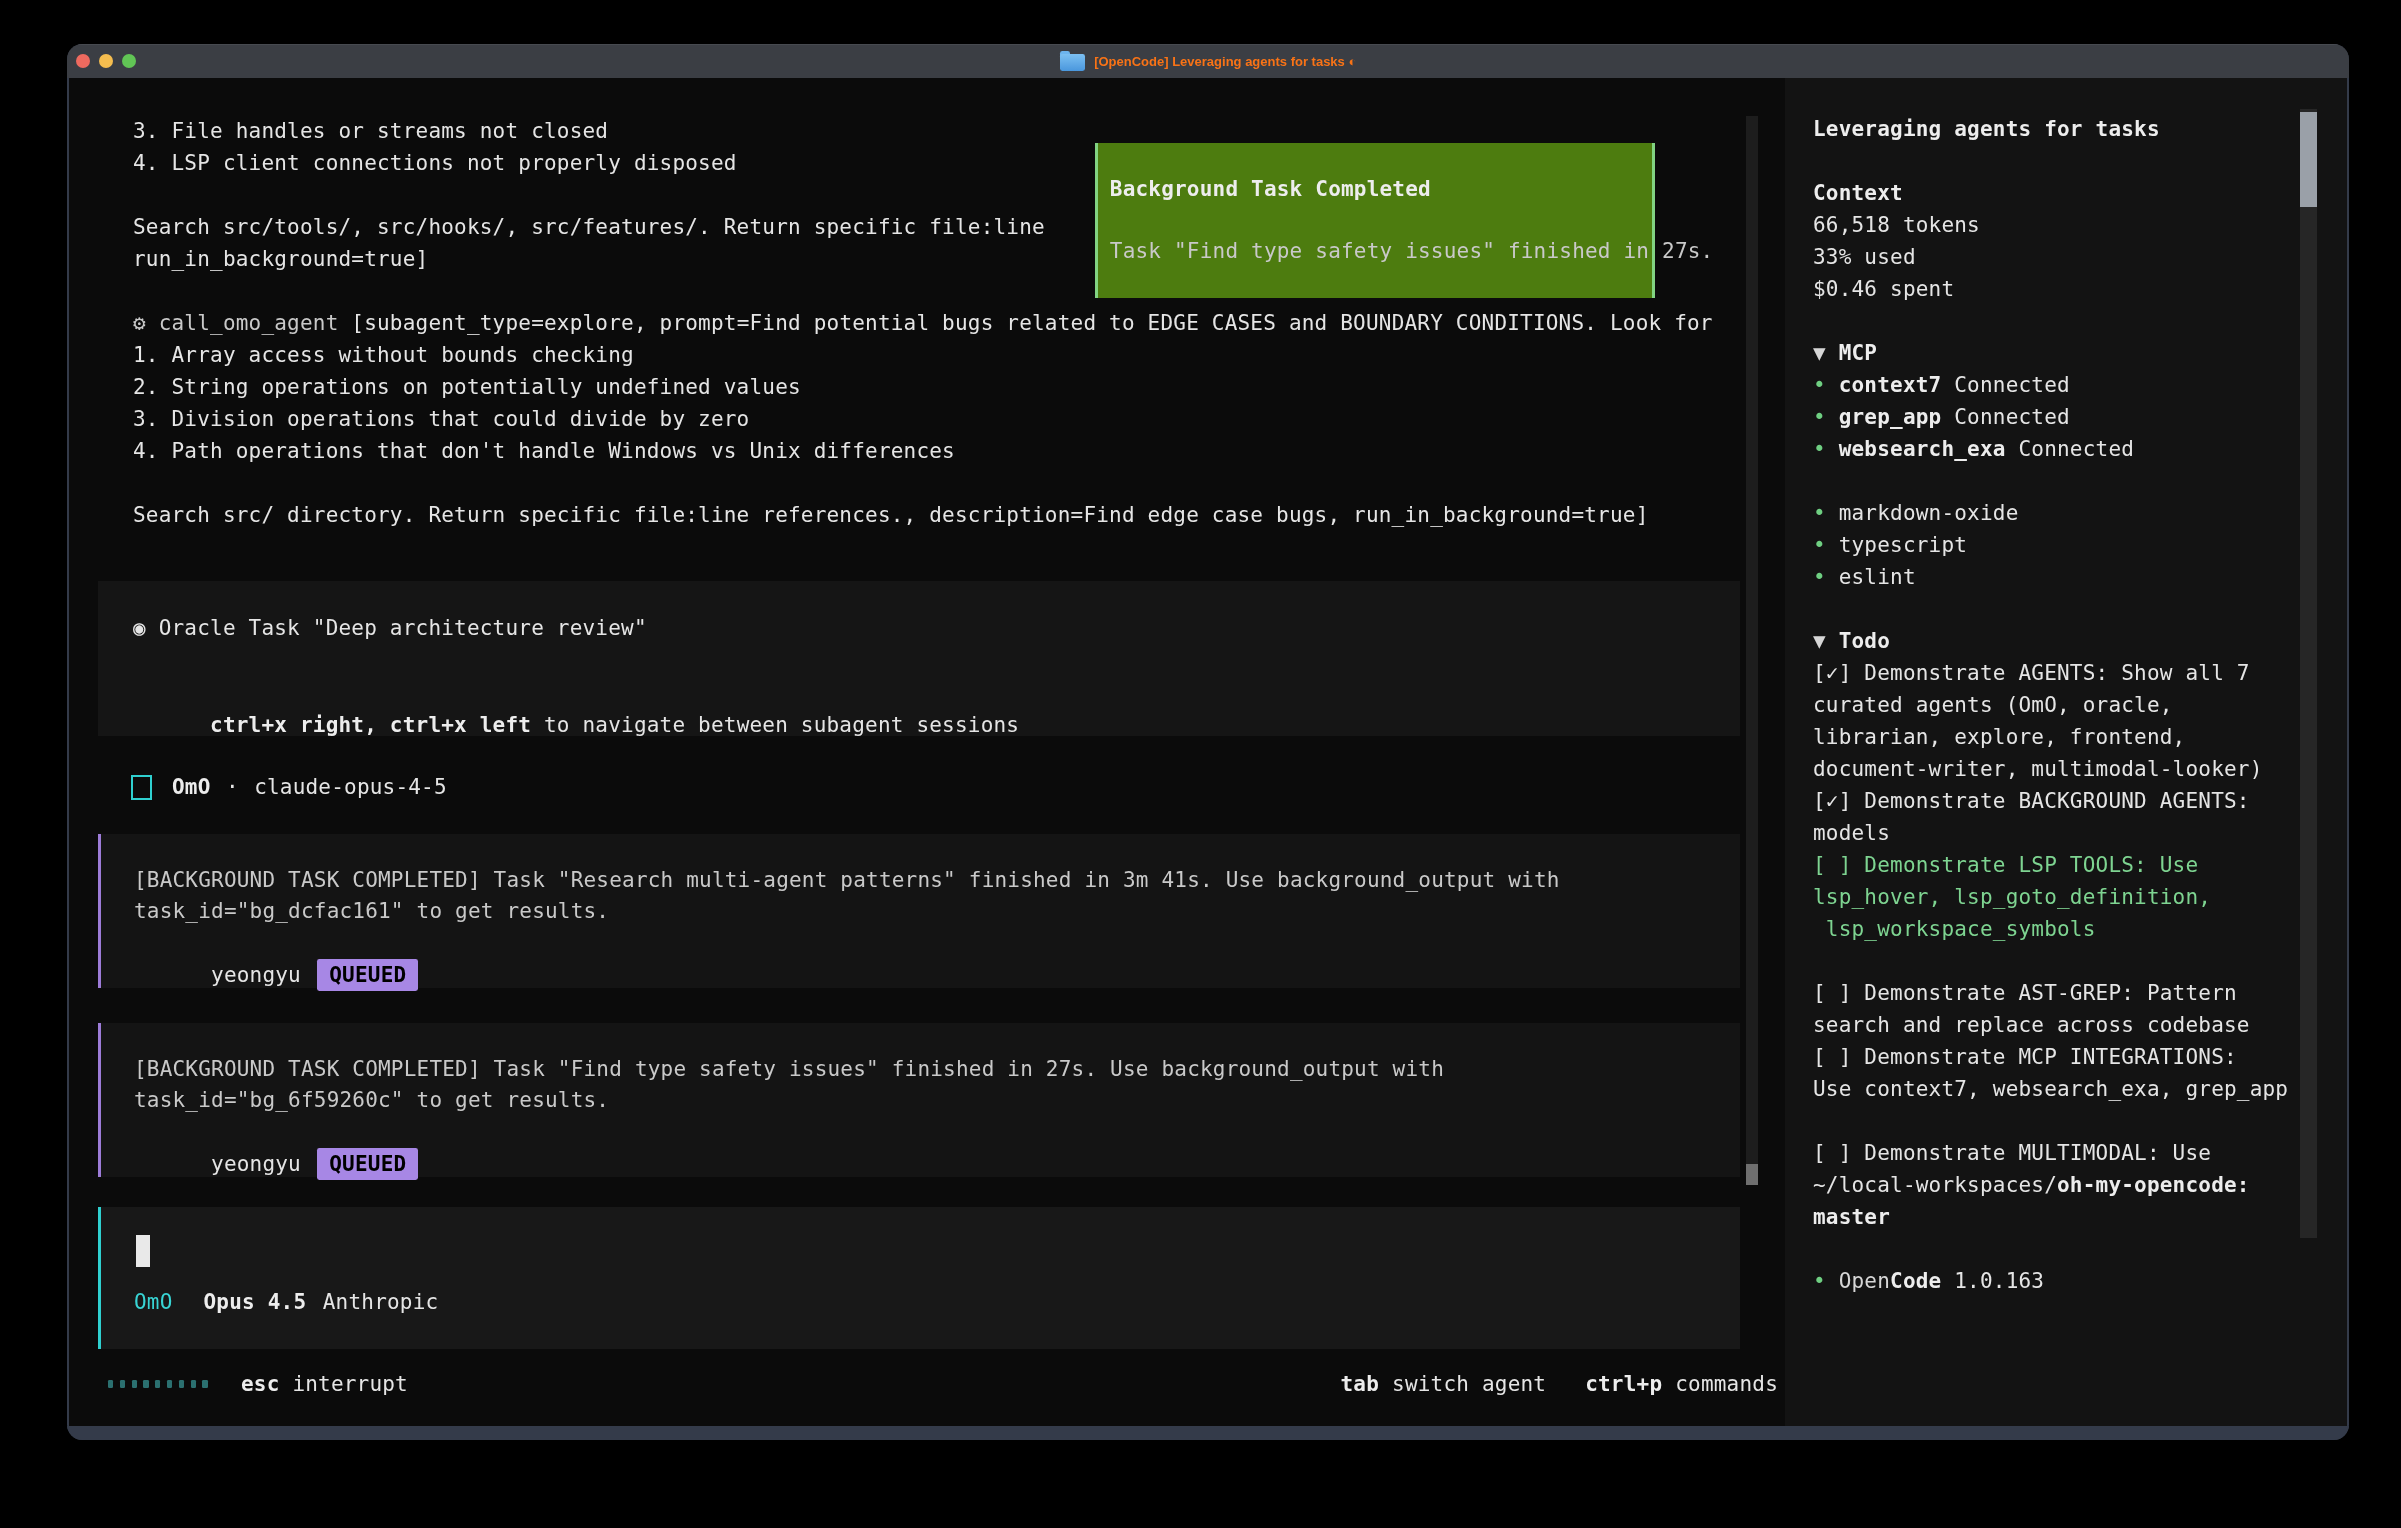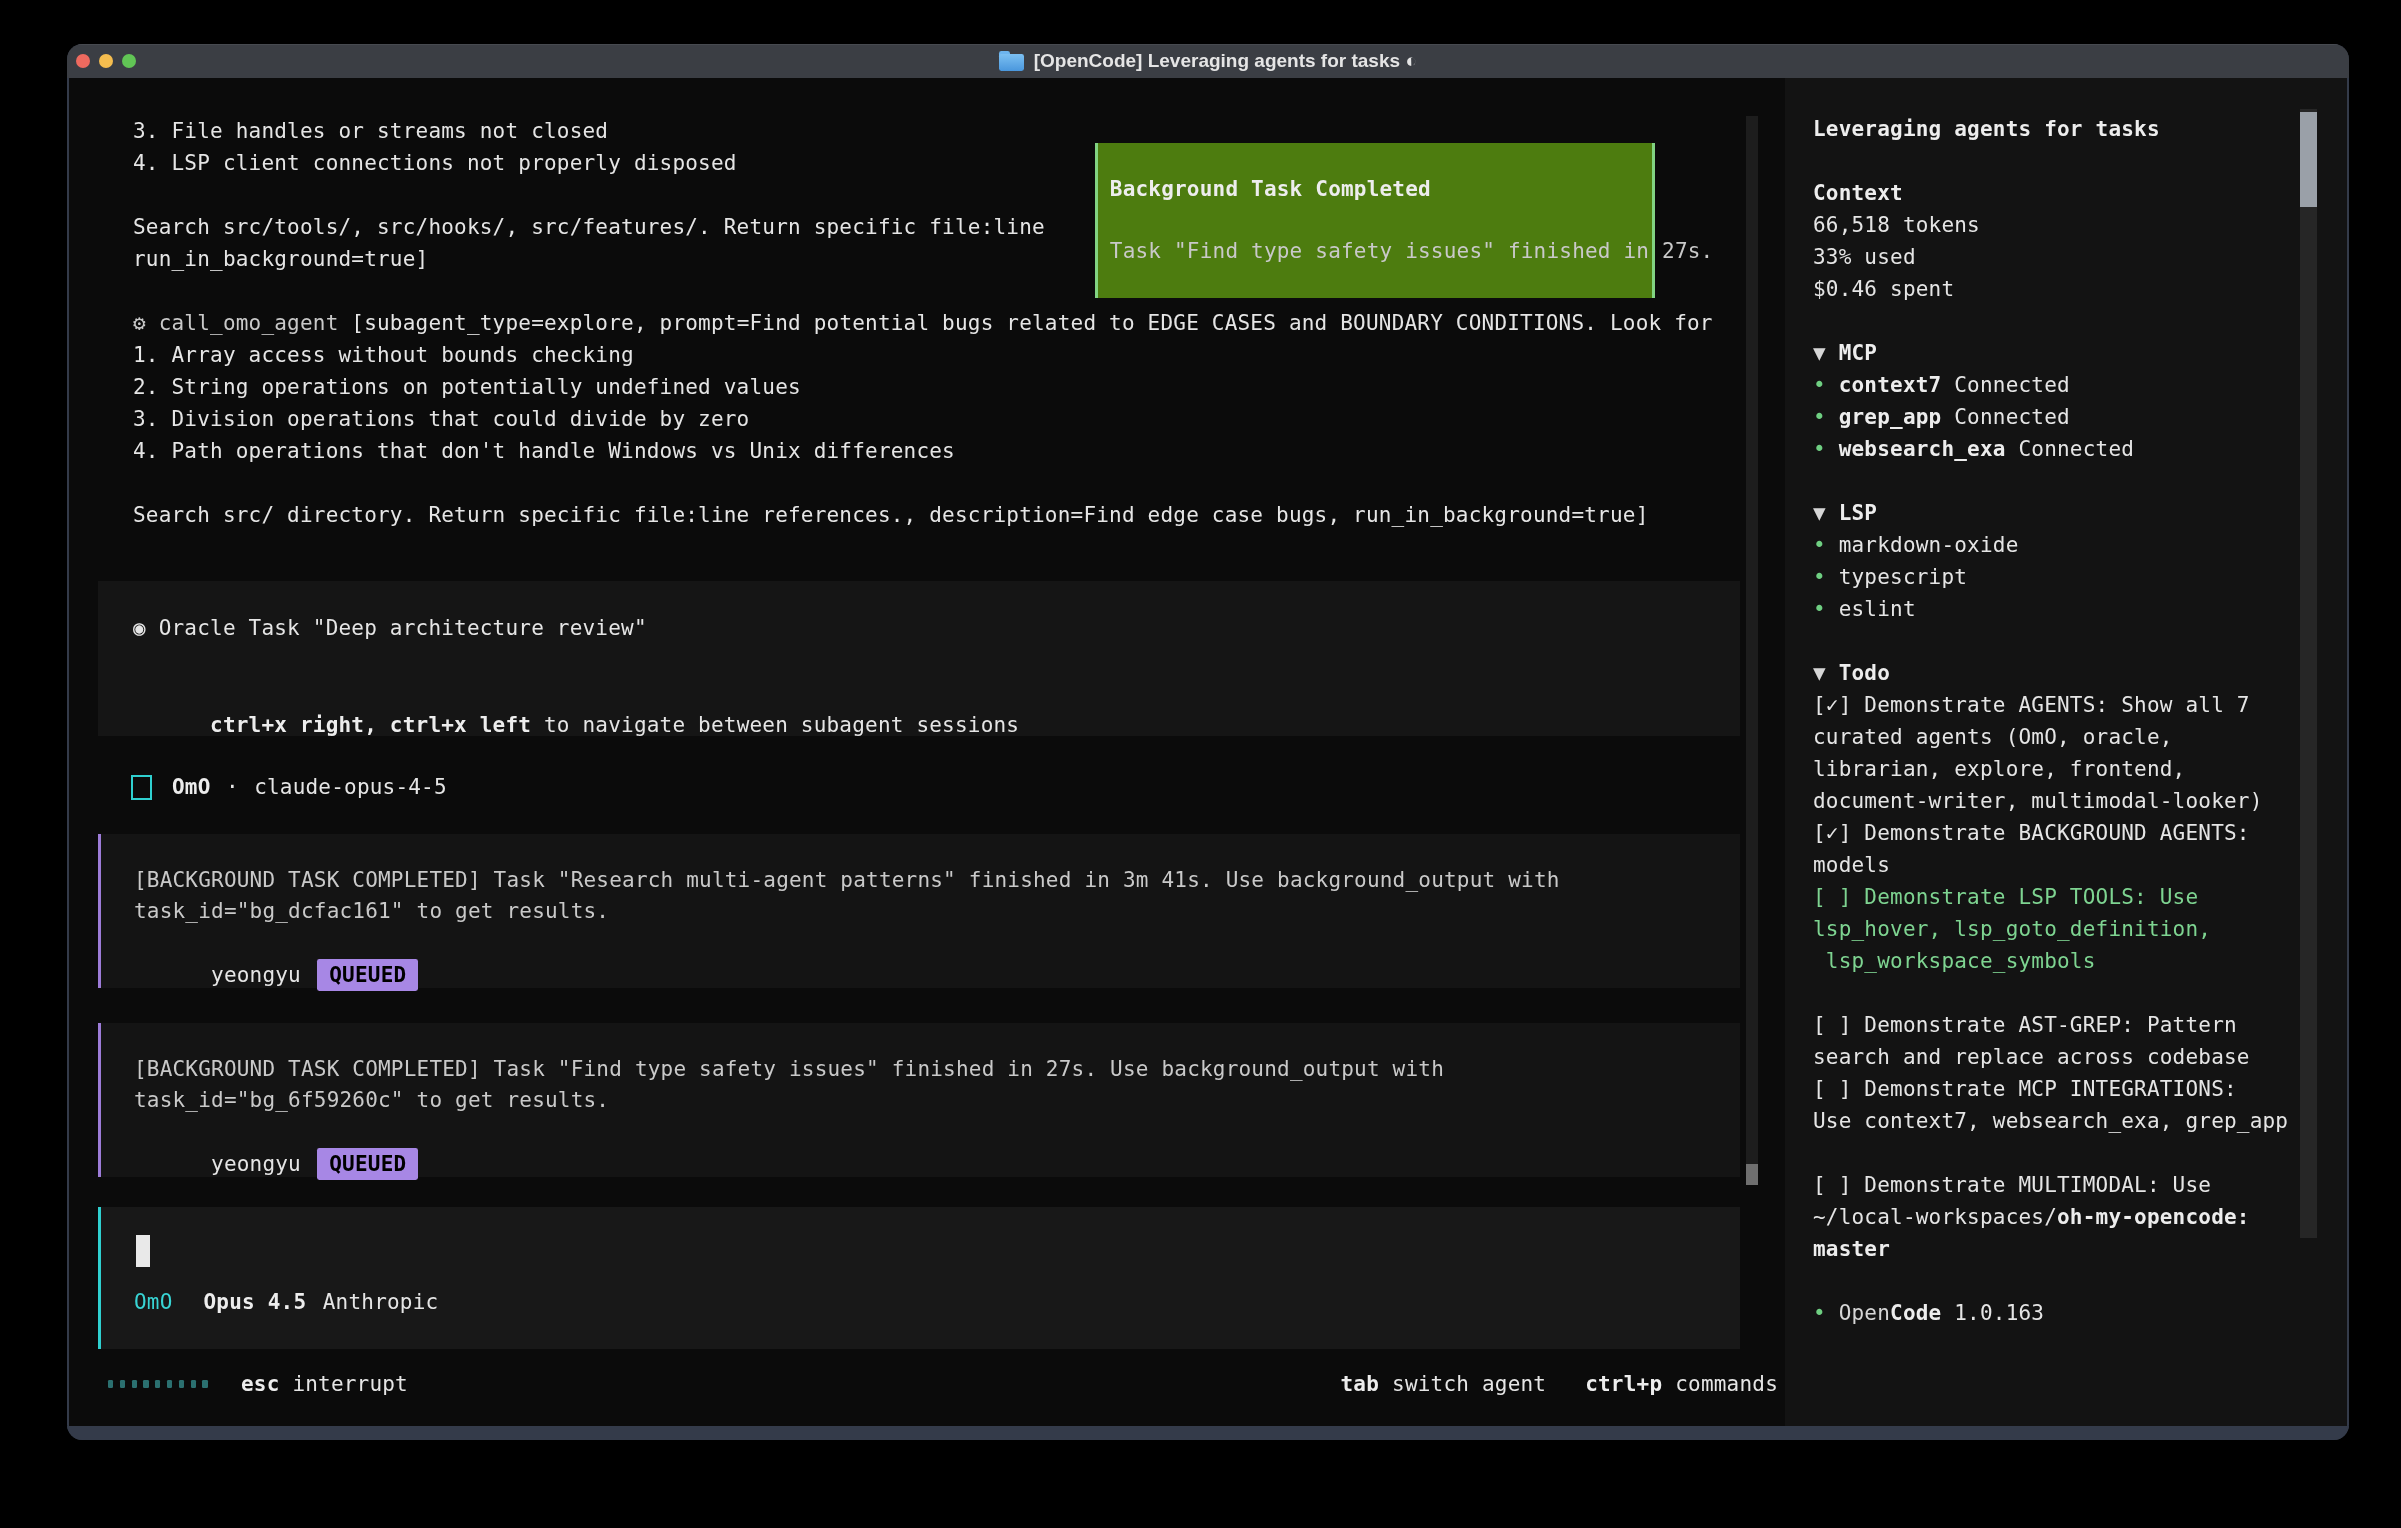--- a/index.html
+++ b/index.html
@@ -11,21 +11,21 @@
     background:#343b4a; border-radius:15.4px; overflow:hidden;
     box-shadow:0 23.6px 71px rgba(0,0,0,0.85);
   }
   .titlebar {
     position:absolute; left:0; top:0; right:0; height:34px; background:#3b3e44;
     box-shadow: inset 0 0.6px 0 #54575d; display:flex; align-items:center; justify-content:center;
   }
   .lights { position:absolute; left:8.9px; top:0; height:34px; display:flex; align-items:center; gap:8.9px; }
   .light { width:14px; height:14px; border-radius:50%; }
   .light.red { background:#ee6a5f; } .light.yellow { background:#f5bd4f; } .light.green { background:#61c555; }
-  .titletext { font-family:"Liberation Sans", sans-serif; font-weight:bold; font-size:19px; color:#e5e5e5; display:flex; align-items:center; gap:9.5px; }
+  .titletext { font-family:"Liberation Sans", sans-serif; font-weight:bold; font-size:13px; color:#f97316; display:flex; align-items:center; gap:9.5px; }
   .foldericon { position:relative; width:25px; height:20px; }
   .foldericon .tab { position:absolute; left:0; top:0; width:10.6px; height:5.9px; background:#6cb4ee; border-radius:2.4px 2.4px 0 0; }
   .foldericon .body { position:absolute; left:0; top:3px; right:0; bottom:0; background:linear-gradient(#7cc0f2,#4a97dd); border-radius:2.4px; }
 
   .main-pane { position:absolute; left:1.8px; top:34px; width:1717px; height:1348px; background:#0b0b0b; }
   .sidebar-pane { position:absolute; left:1718px; top:34px; width:562px; height:1348px; background:#131313; }
   .bottombar { position:absolute; left:0; bottom:0; right:0; height:13.6px; background:#343b4a; }
 
   .mono, .line { font-size:21px; line-height:32px; letter-spacing:0.2px; white-space:pre; }
   .line { height:32px; }
@@ -173,21 +173,20 @@
       <div class="line"><span class="wb">Context</span></div>
       <div class="line"><span class="dim">66,518 tokens</span></div>
       <div class="line"><span class="dim">33% used</span></div>
       <div class="line"><span class="dim">$0.46 spent</span></div>
       <div class="line"></div>
       <div class="line"><span class="w">▼ </span><span class="wb">MCP</span></div>
       <div class="line"><span class="grnb">• </span><span class="wb">context7</span><span class="dim"> Connected</span></div>
       <div class="line"><span class="grnb">• </span><span class="wb">grep_app</span><span class="dim"> Connected</span></div>
       <div class="line"><span class="grnb">• </span><span class="wb">websearch_exa</span><span class="dim"> Connected</span></div>
       <div class="line"></div>
-      <div class="line"><span class="w">▼ </span><span class="wb">LSP</span></div>
       <div class="line"><span class="grnb">• </span><span class="dim">markdown-oxide</span></div>
       <div class="line"><span class="grnb">• </span><span class="dim">typescript</span></div>
       <div class="line"><span class="grnb">• </span><span class="dim">eslint</span></div>
       <div class="line"></div>
       <div class="line"><span class="w">▼ </span><span class="wb">Todo</span></div>
       <div class="line"><span class="dim">[✓] Demonstrate AGENTS: Show all 7</span></div>
       <div class="line"><span class="dim">curated agents (OmO, oracle,</span></div>
       <div class="line"><span class="dim">librarian, explore, frontend,</span></div>
       <div class="line"><span class="dim">document-writer, multimodal-looker)</span></div>
       <div class="line"><span class="dim">[✓] Demonstrate BACKGROUND AGENTS:</span></div>

